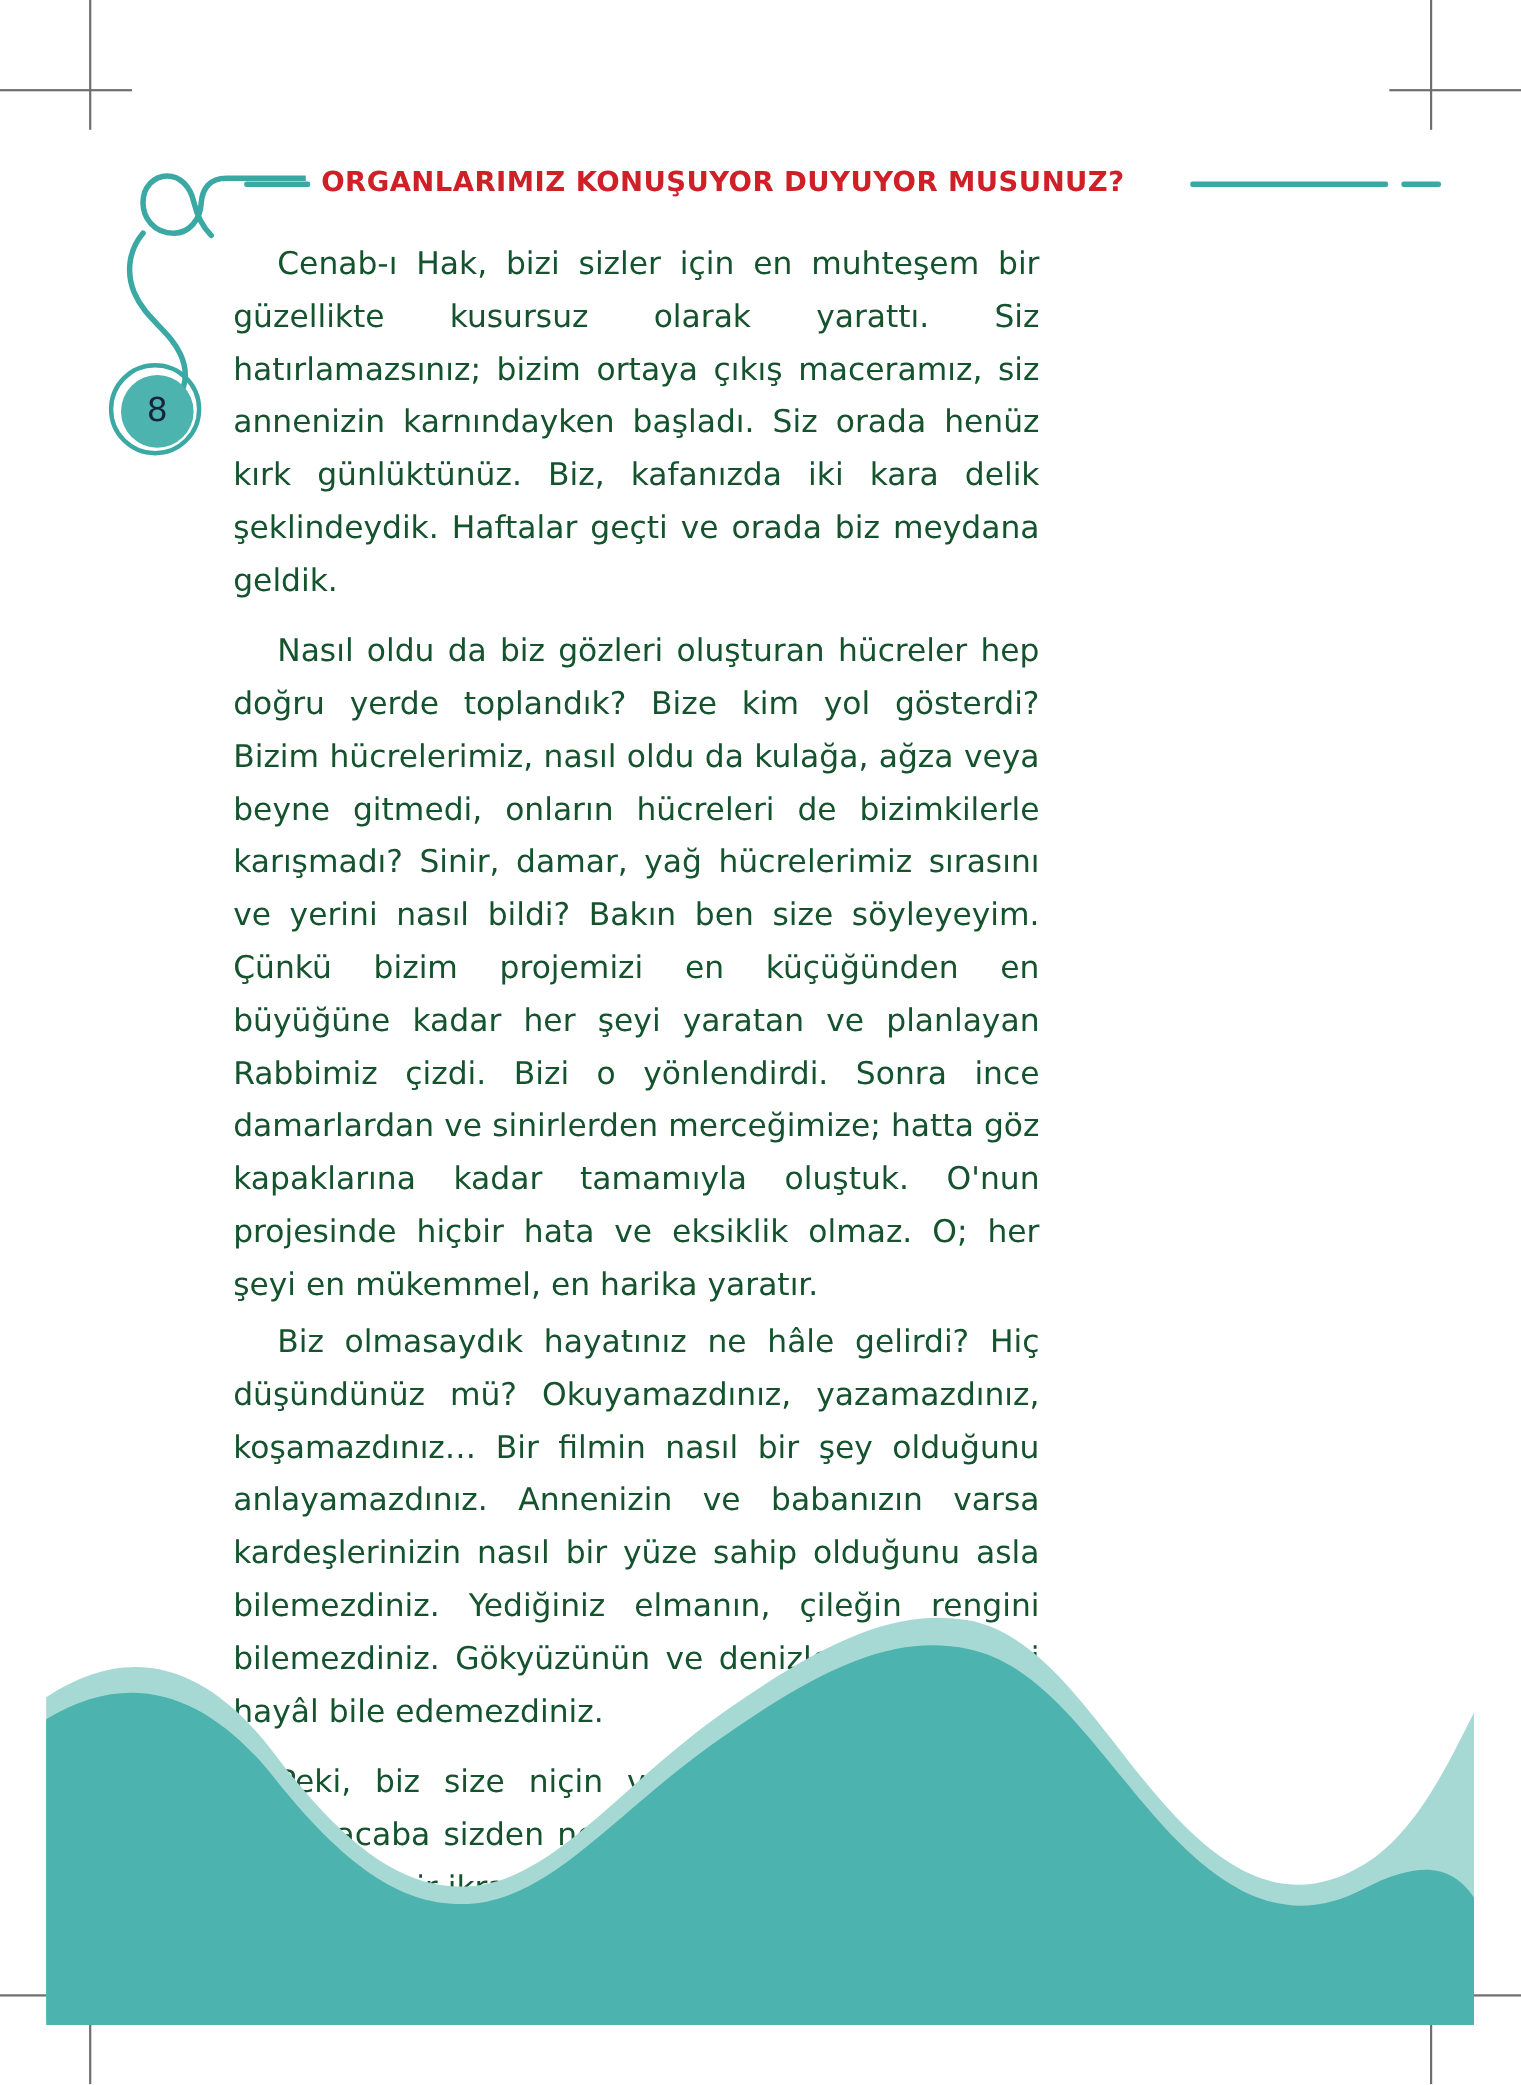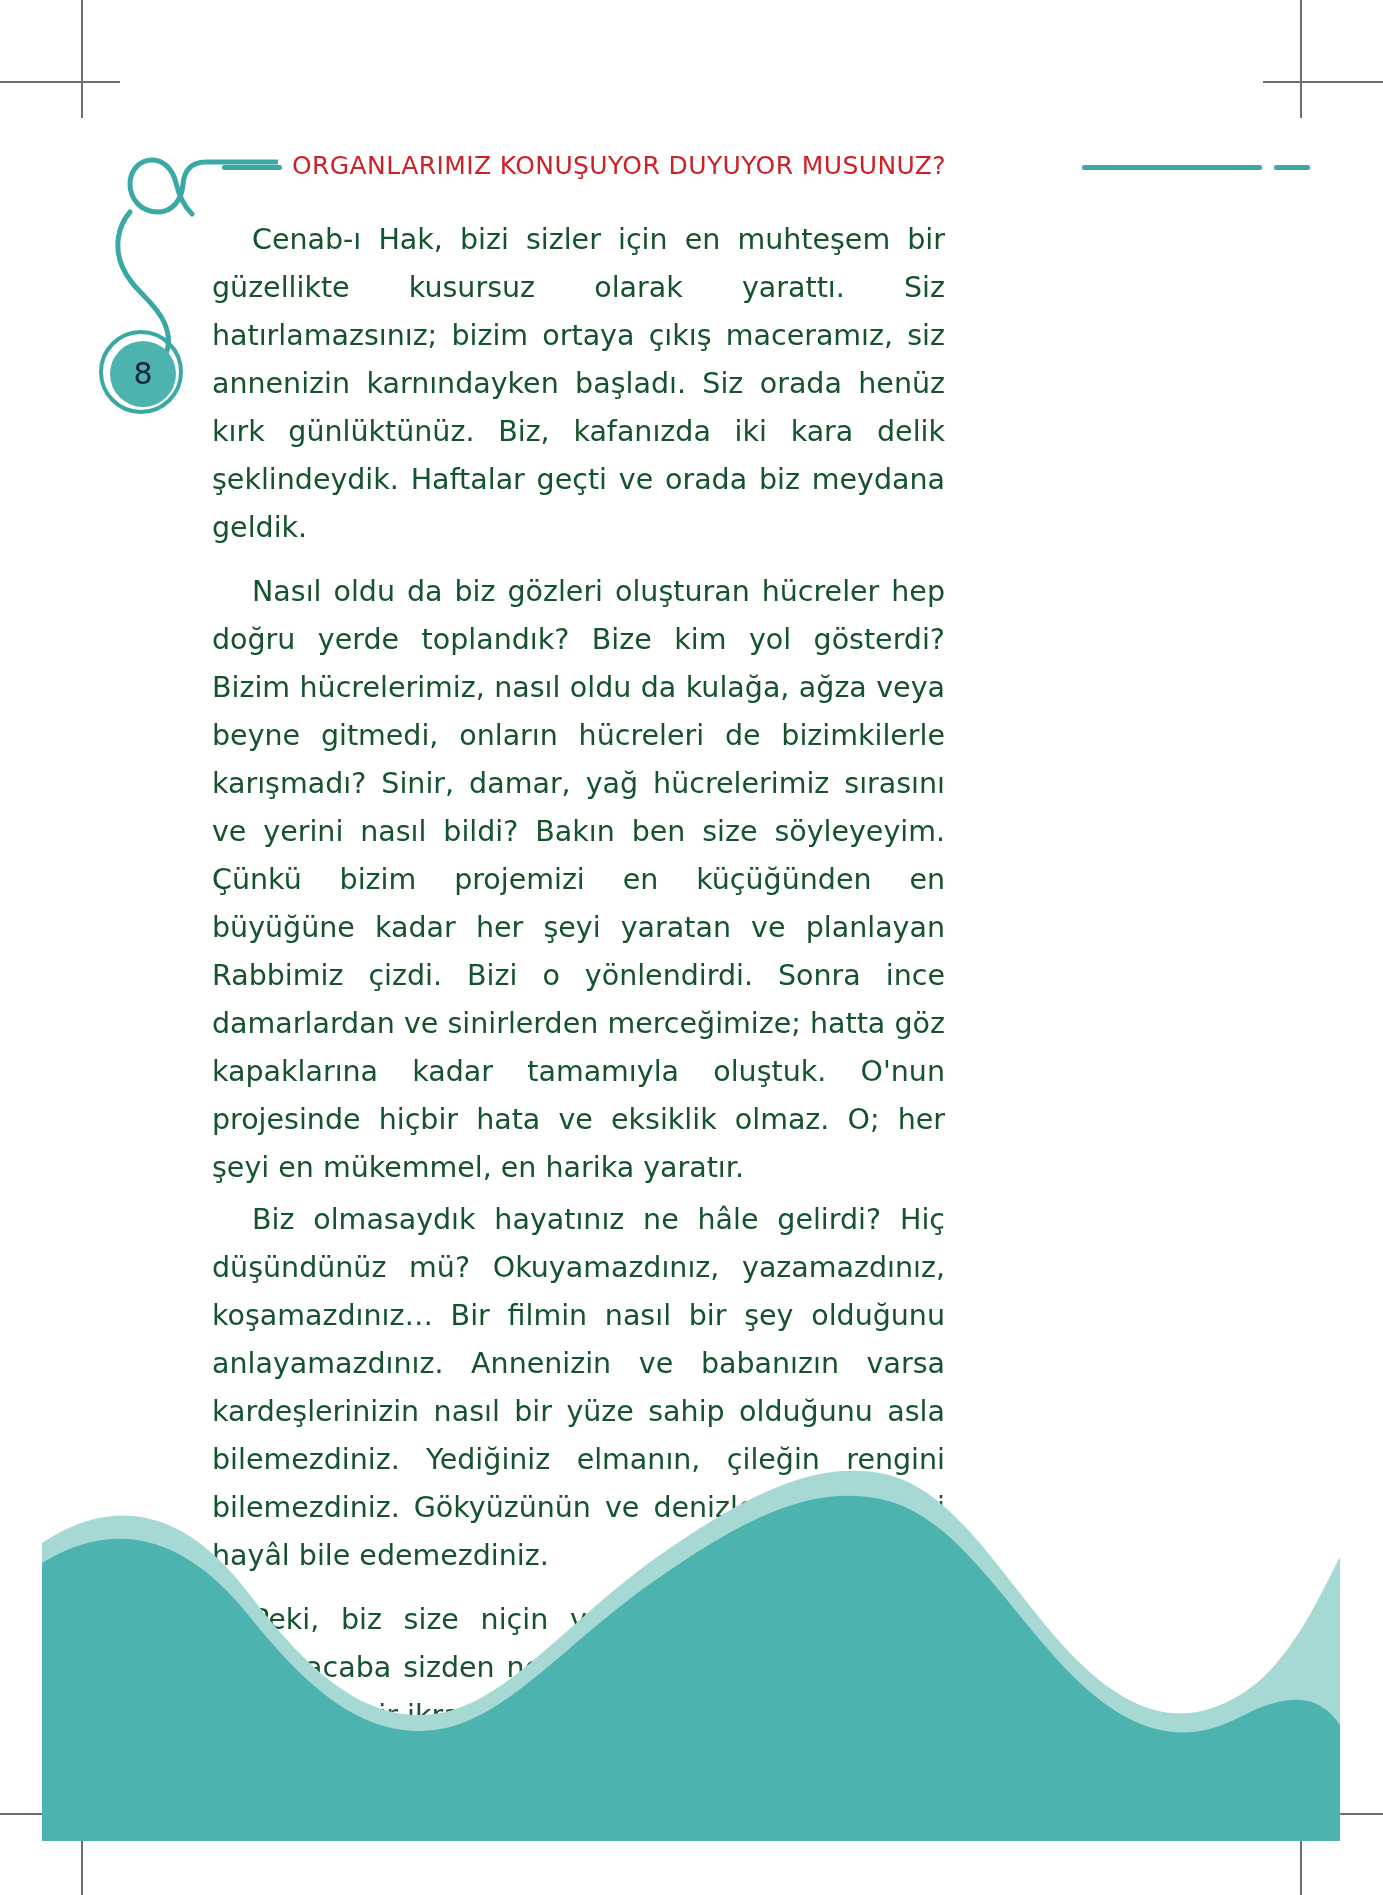--- a/index.html
+++ b/index.html
@@ -53,21 +53,21 @@
   .runhead-rule-left  { left: 222px; width: 60px; }
   .runhead-rule-right { left: 1082px; width: 180px; }
   .runhead-rule-dash  { left: 1274px; width: 36px; }
 
   .runhead-title {
     position: absolute;
     left: 292px;
     top: 0;
     width: 780px;
     font-size: 25px;
-    font-weight: normal;
+    font-weight: bold;
     letter-spacing: 0.4px;
     color: #cf2027;
     line-height: 46px;
     white-space: nowrap;
   }
 
   
   .swirl {
     position: absolute;
     left: 88px;

